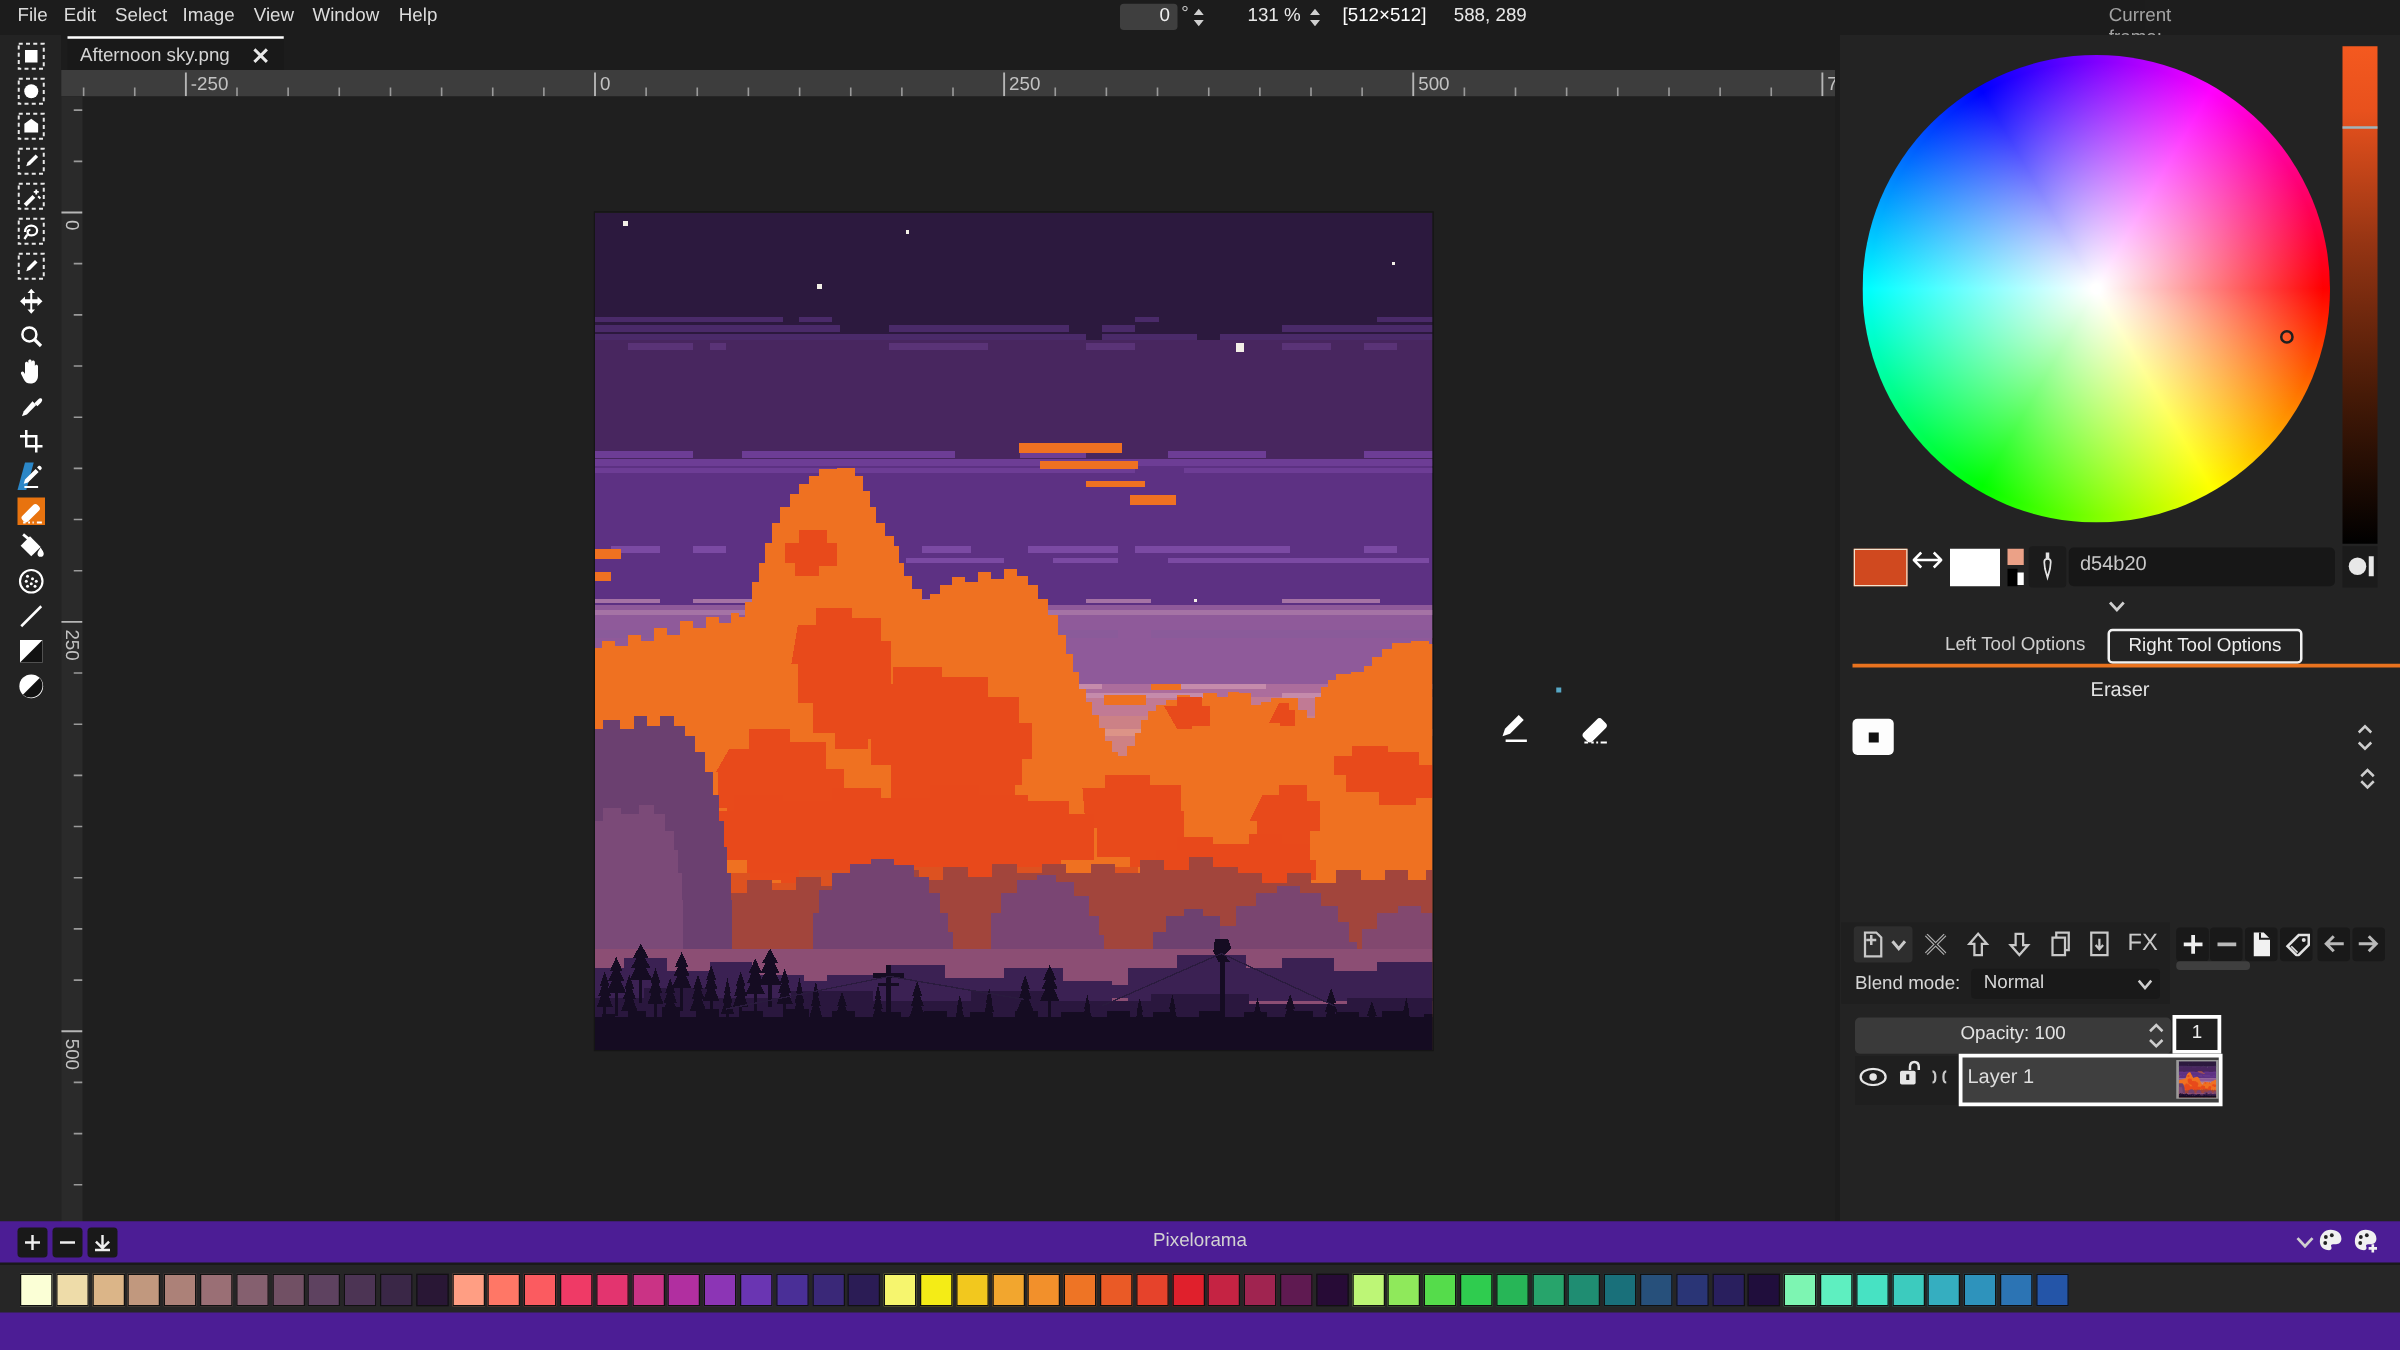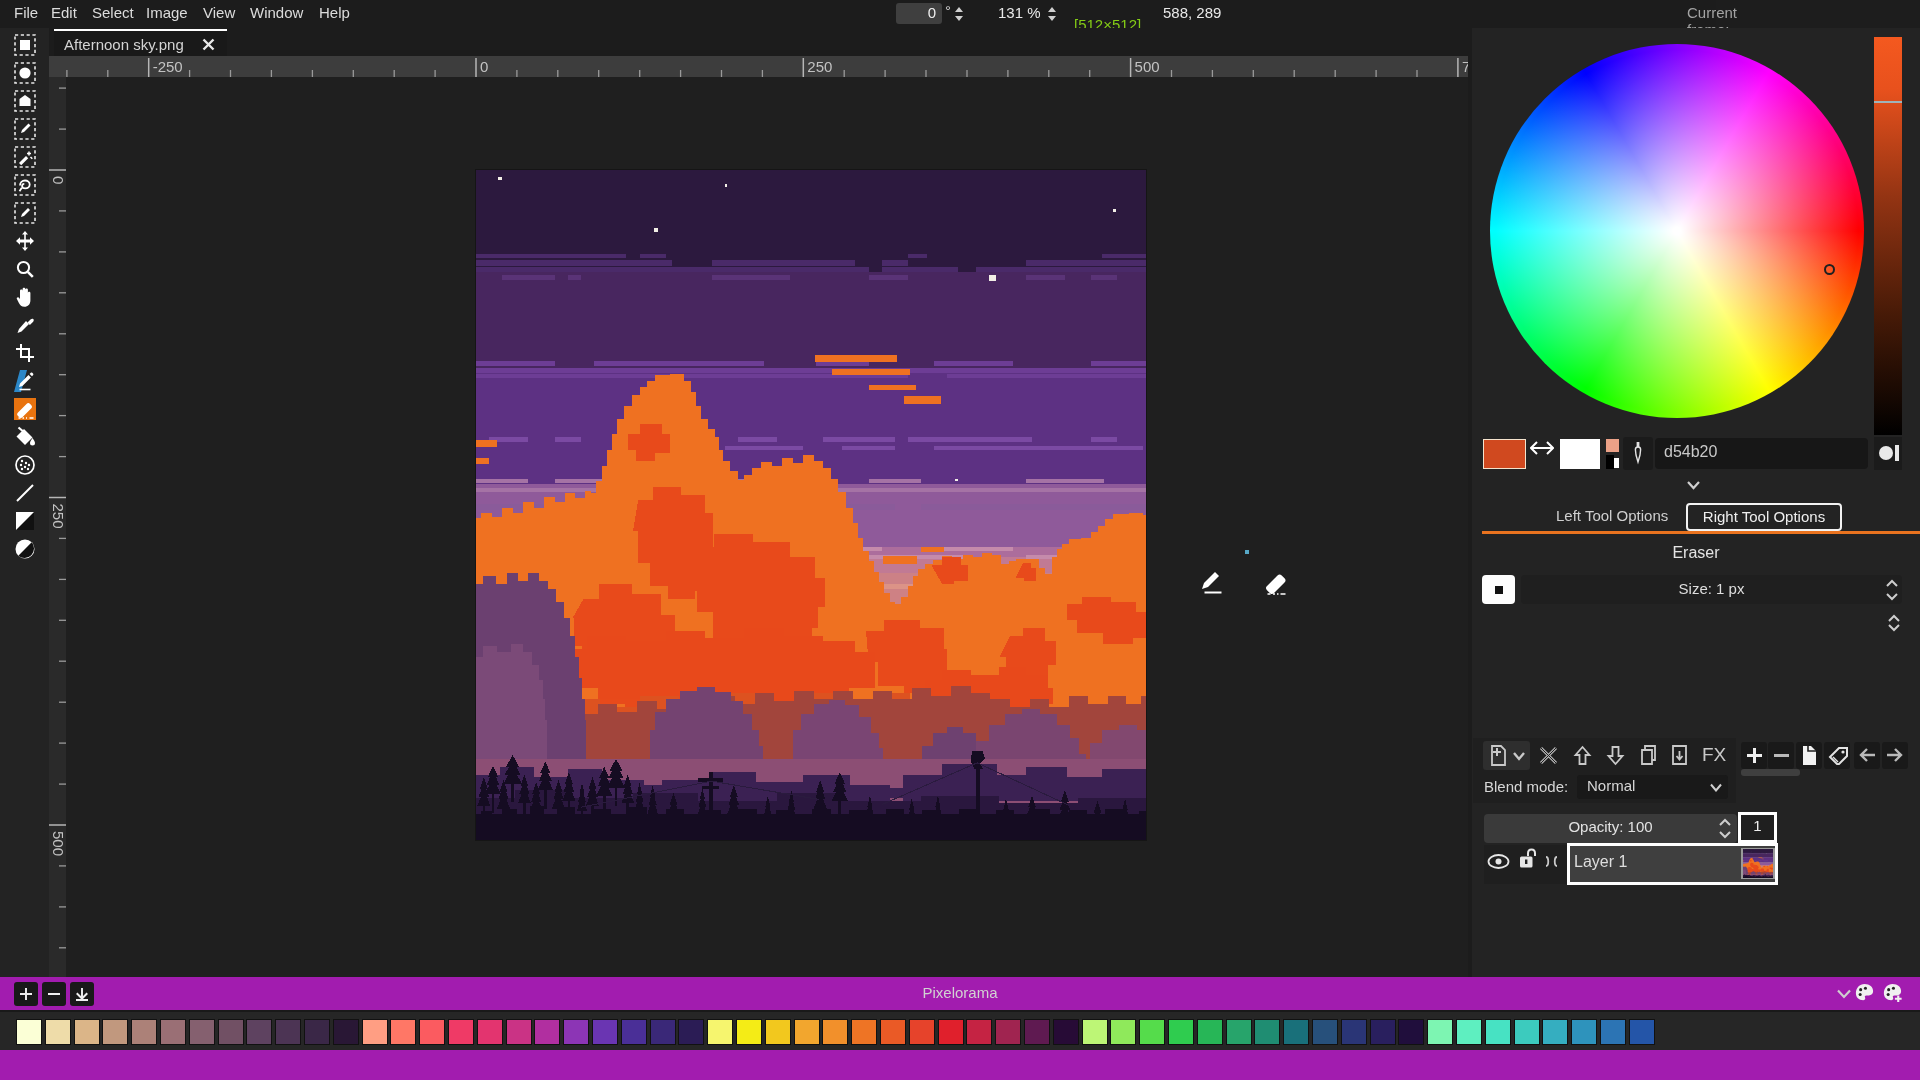--- a/index.html
+++ b/index.html
@@ -8,42 +8,42 @@
 .menu{position:absolute;top:4px;color:#dcdcdc}
 #toolbar{position:absolute;left:0;top:28px;width:49px;height:952px;background:#232323}
 .tool{position:absolute;left:13px;width:24px;height:24px}
 #tabrow{position:absolute;left:49px;top:28px;width:1419px;height:28px;background:#1c1c1c}
 #tab{position:absolute;left:5px;top:1px;width:173px;height:27px;background:#191919;border-top:2px solid #fff;
  color:#d4d4d4;font-size:15px}
 #viewport{position:absolute;left:49px;top:56px;width:1419px;height:924px;background:#1f1f1f}
 #hruler{position:absolute;left:0;top:0;width:1419px;height:21px;background:#3d3d3d}
 #vruler{position:absolute;left:0;top:21px;width:17px;height:903px;background:#2a2a2a}
 #dock{position:absolute;left:1472px;top:28px;width:448px;height:949px;background:#232323;font-size:15px}
-#bottom{position:absolute;left:0;top:977px;width:1920px;height:103px;background:#a21caf}
+#bottom{position:absolute;left:0;top:977px;width:1920px;height:103px;background:#4c1d95}
 .sw{position:absolute;top:42px;width:26px;height:26px;border:1px solid #111}
 .btn{position:absolute;background:#191919;border-radius:3px}
 </style></head><body>
 <div id="topbar">
     <div class="menu" style="left:14px">File</div>
     <div class="menu" style="left:51px">Edit</div>
     <div class="menu" style="left:92px">Select</div>
     <div class="menu" style="left:146px">Image</div>
     <div class="menu" style="left:203px">View</div>
     <div class="menu" style="left:250px">Window</div>
     <div class="menu" style="left:319px">Help</div>
 <div class="abs" style="left:896px;top:3px;width:46px;height:21px;background:#3f3f3f;border-radius:3px;text-align:right;padding:1px 6px 0 0;color:#efefef">0</div>
 <div class="abs" style="left:945px;top:2px;color:#cfcfcf">°</div>
 <svg class="abs" style="left:952px;top:6px" width="14" height="16" viewBox="0 0 14 16">
       <path d="M7 1l4 5H3z M7 15l4-5H3z" fill="#cfcfcf"></path>
     </svg>
 <div class="abs" style="left:998px;top:4px;color:#e8e8e8">131 %</div>
 <svg class="abs" style="left:1045px;top:6px" width="14" height="16" viewBox="0 0 14 16">
       <path d="M7 1l4 5H3z M7 15l4-5H3z" fill="#cfcfcf"></path>
     </svg>
-<div class="abs" style="left:1074px;top:16px;color:#84cc16">[512×512]</div>
+<div class="abs" style="left:1074px;top:4px;color:#ffffff">[512×512]</div>
 <div class="abs" style="left:1163px;top:4px;color:#e8e8e8">588, 289</div>
 <div class="abs" style="left:1687px;top:4px;color:#a3a3a3">Current frame: 1/1</div>
 </div>
 <div id="toolbar">
     <svg class="tool" style="top:5px" viewBox="0 0 24 24">
       <rect x="2" y="2" width="20" height="20" fill="none" stroke="#e8e8e8" stroke-width="1.6" stroke-dasharray="3.2 2.6"></rect>
       <rect x="7" y="7" width="10" height="10" fill="#fff"></rect>
     </svg>
     <svg class="tool" style="top:33px" viewBox="0 0 24 24">
       <rect x="2" y="2" width="20" height="20" fill="none" stroke="#e8e8e8" stroke-width="1.6" stroke-dasharray="3.2 2.6"></rect>
@@ -486,21 +486,20 @@
     <div class="abs" style="left:402px;top:409px;width:28px;height:33px;background:#1b1b1b"></div>
     <div class="abs" style="left:407px;top:418px;width:14px;height:14px;border-radius:50%;background:#e8e8e8"></div>
     <div class="abs" style="left:423px;top:417px;width:4px;height:16px;background:#e8e8e8"></div>
     <svg class="abs" style="left:214px;top:452px" width="15" height="10" viewBox="0 0 15 10">
       <path d="M2 2l5.5 6L13 2" stroke="#cfcfcf" stroke-width="2.2" fill="none"></path>
     </svg>
     <div class="abs" style="left:84px;top:479px;color:#cfcfcf">Left Tool Options</div>
     <div class="abs" style="left:214px;top:475px;width:156px;height:28px;border:2px solid #f2f2f2;border-radius:4px;text-align:center;padding-top:3px;color:#efefef">Right Tool Options</div>
     <div class="abs" style="left:10px;top:503px;width:438px;height:3px;background:#e9731f"></div>
     <div class="abs" style="left:0;top:516px;width:448px;text-align:center;font-size:16px;color:#e4e4e4">Eraser</div>
-    <div class="abs" style="left:49px;top:547px;width:381px;height:29px;background:#1f1f1f;border-radius:4px;text-align:center;padding-top:5px;color:#dedede">Size: 1 px</div>
     <div class="abs" style="left:10px;top:547px;width:33px;height:29px;background:#fdfdfd;border-radius:4px"></div>
     <div class="abs" style="left:23px;top:558px;width:8px;height:8px;background:#111"></div>
     <svg class="abs" style="left:414px;top:551px" width="12" height="22" viewBox="0 0 12 22">
       <path d="M1 7l5-5 5 5M1 15l5 5 5-5" stroke="#cdcdcd" stroke-width="2" fill="none"></path>
     </svg>
     <svg class="abs" style="left:416px;top:585px" width="12" height="20" viewBox="0 0 12 20">
       <path d="M1 8l5-5 5 5M1 12l5 5 5-5" stroke="#cdcdcd" stroke-width="2" fill="none"></path>
     </svg>
     <div class="abs" style="left:1px;top:710px;width:263px;height:65px;background:#1f1f1f"></div>
     <div class="abs" style="left:11px;top:713px;width:47px;height:29px;background:#2e2e2e;border-radius:3px"></div>

